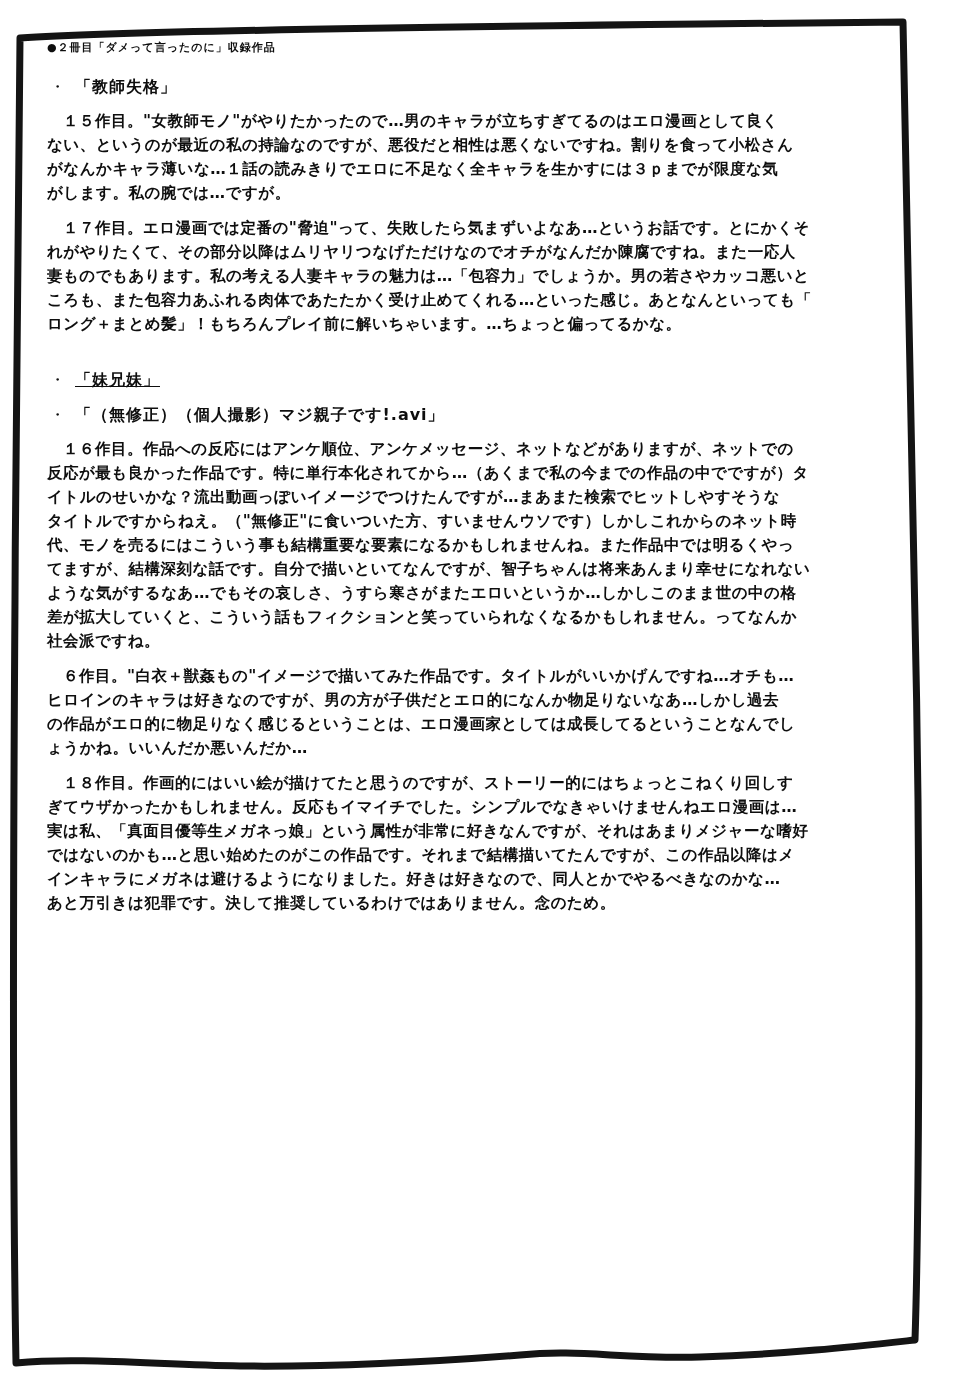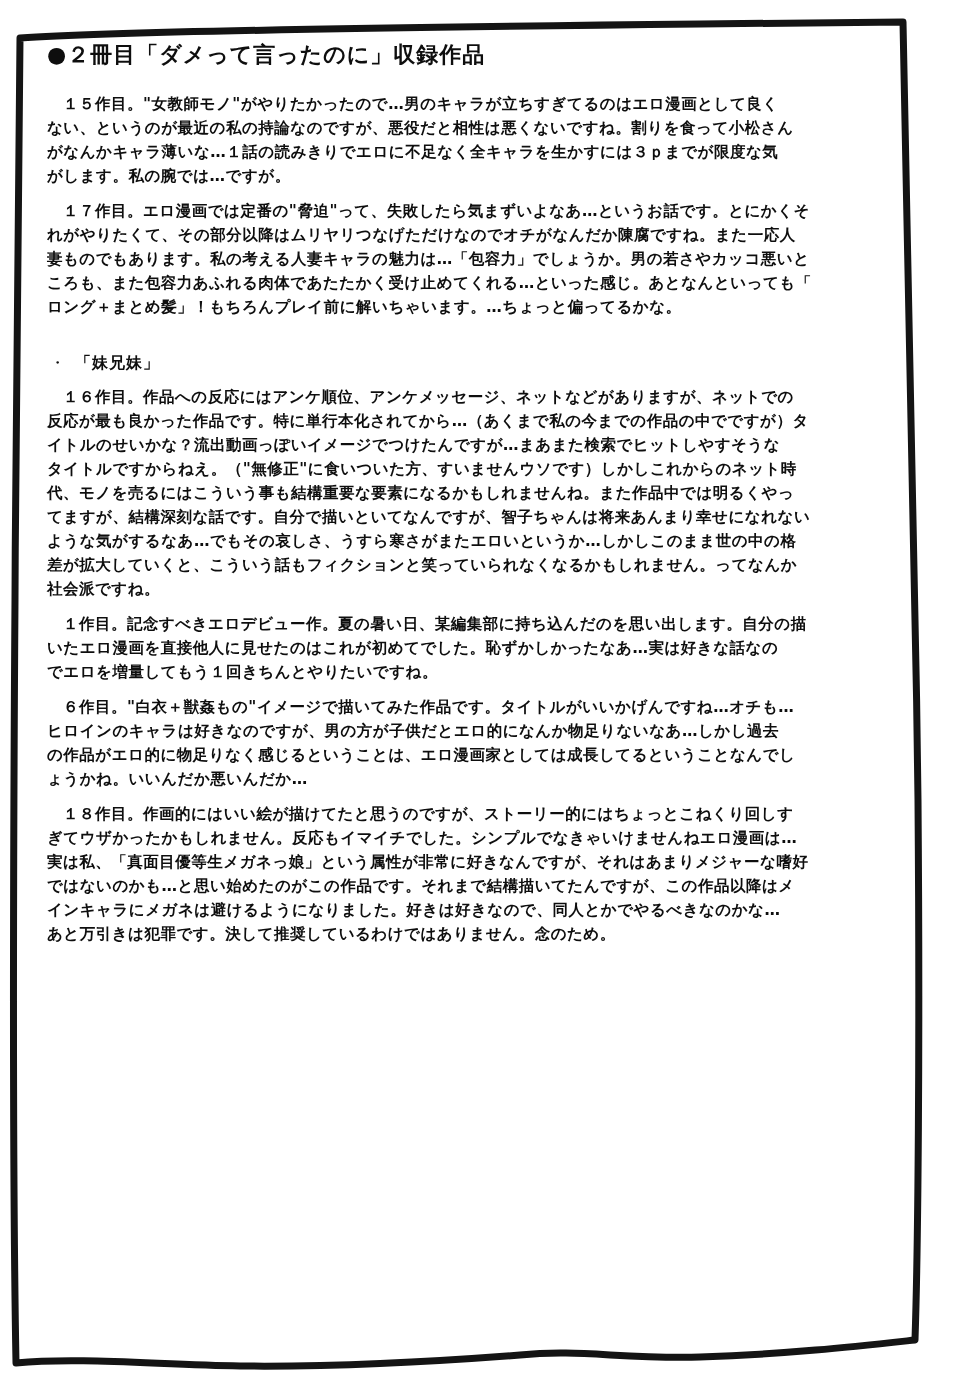--- a/index.html
+++ b/index.html
@@ -27,21 +27,21 @@
     height: 1400px;
     pointer-events: none;
   }
   .content {
     position: absolute;
     left: 47px;
     top: 40px;
     width: 858px;
   }
   .header-title {
-    font-size: 22px;
+    font-size: 11px;
     letter-spacing: 1px;
     margin: 0 0 22px 0;
   }
   .section {
     margin: 0;
   }
   .section-title {
     font-size: 16px;
     letter-spacing: 1px;
     margin: 14px 0 0 4px;
@@ -53,21 +53,21 @@
     vertical-align: 1px;
   }
   .section-body {
     font-size: 15.5px;
     line-height: 24px;
     letter-spacing: 0.5px;
     margin: 11px 0 0 0;
     white-space: pre-line;
     text-align: justify;
   }
-  .gap-large { margin-top: 34px; }
+  .gap-large { margin-top: 34px; text-decoration: underline; }
 </style>
 </head>
 <body>
 
 <div class="page">
 
   <svg class="frame-svg" viewBox="0 0 961 1400" xmlns="http://www.w3.org/2000/svg">
     <path d="M 20 38
              C 120 31, 420 27, 700 24
              L 903 22
@@ -79,54 +79,53 @@
              C 160 1365, 80 1357, 16 1363
              C 13 1200, 13 900, 15 600
              C 16 380, 18 150, 20 38 Z" fill="none" stroke="#141414" stroke-width="7" stroke-linejoin="round" stroke-linecap="round"></path>
   </svg>
 
   <div class="content">
 
     <div class="header-title">●２冊目「ダメって言ったのに」収録作品</div>
 
     <div class="section">
+      <div class="section-title"><span class="bullet">・</span><span>「教師失格」</span></div>
       <div class="section-body">　１５作目。"女教師モノ"がやりたかったので…男のキャラが立ちすぎてるのはエロ漫画として良く
 ない、というのが最近の私の持論なのですが、悪役だと相性は悪くないですね。割りを食って小松さん
 がなんかキャラ薄いな…１話の読みきりでエロに不足なく全キャラを生かすには３ｐまでが限度な気
 がします。私の腕では…ですが。</div>
     </div>
 
     <div class="section">
       <div class="section-body">　１７作目。エロ漫画では定番の"脅迫"って、失敗したら気まずいよなあ…というお話です。とにかくそ
 れがやりたくて、その部分以降はムリヤリつなげただけなのでオチがなんだか陳腐ですね。また一応人
 妻ものでもあります。私の考える人妻キャラの魅力は…「包容力」でしょうか。男の若さやカッコ悪いと
 ころも、また包容力あふれる肉体であたたかく受け止めてくれる…といった感じ。あとなんといっても「
 ロング＋まとめ髪」！もちろんプレイ前に解いちゃいます。…ちょっと偏ってるかな。</div>
     </div>
 
     <div class="section">
       <div class="section-title gap-large"><span class="bullet">・</span><span>「妹兄妹」</span></div>
     </div>
 
     <div class="section">
+      <div class="section-title"><span class="bullet">・</span><span>「（無修正）（個人撮影）マジ親子です!.avi」</span></div>
       <div class="section-body">　１６作目。作品への反応にはアンケ順位、アンケメッセージ、ネットなどがありますが、ネットでの
 反応が最も良かった作品です。特に単行本化されてから…（あくまで私の今までの作品の中でですが）タ
 イトルのせいかな？流出動画っぽいイメージでつけたんですが…まあまた検索でヒットしやすそうな
 タイトルですからねえ。（"無修正"に食いついた方、すいませんウソです）しかしこれからのネット時
 代、モノを売るにはこういう事も結構重要な要素になるかもしれませんね。また作品中では明るくやっ
 てますが、結構深刻な話です。自分で描いといてなんですが、智子ちゃんは将来あんまり幸せになれない
 ような気がするなあ…でもその哀しさ、うすら寒さがまたエロいというか…しかしこのまま世の中の格
 差が拡大していくと、こういう話もフィクションと笑っていられなくなるかもしれません。ってなんか
 社会派ですね。</div>
     </div>
 
     <div class="section">
-      <div class="section-body">　１作目。記念すべきエロデビュー作。夏の暑い日、某編集部に持ち込んだのを思い出します。自分の描
-いたエロ漫画を直接他人に見せたのはこれが初めてでした。恥ずかしかったなあ…実は好きな話なの
-でエロを増量してもう１回きちんとやりたいですね。</div>
     </div>
 
     <div class="section">
     </div>
 
     <div class="section">
       <div class="section-body">　６作目。"白衣＋獣姦もの"イメージで描いてみた作品です。タイトルがいいかげんですね…オチも…
 ヒロインのキャラは好きなのですが、男の方が子供だとエロ的になんか物足りないなあ…しかし過去
 の作品がエロ的に物足りなく感じるということは、エロ漫画家としては成長してるということなんでし
 ょうかね。いいんだか悪いんだか…</div>

